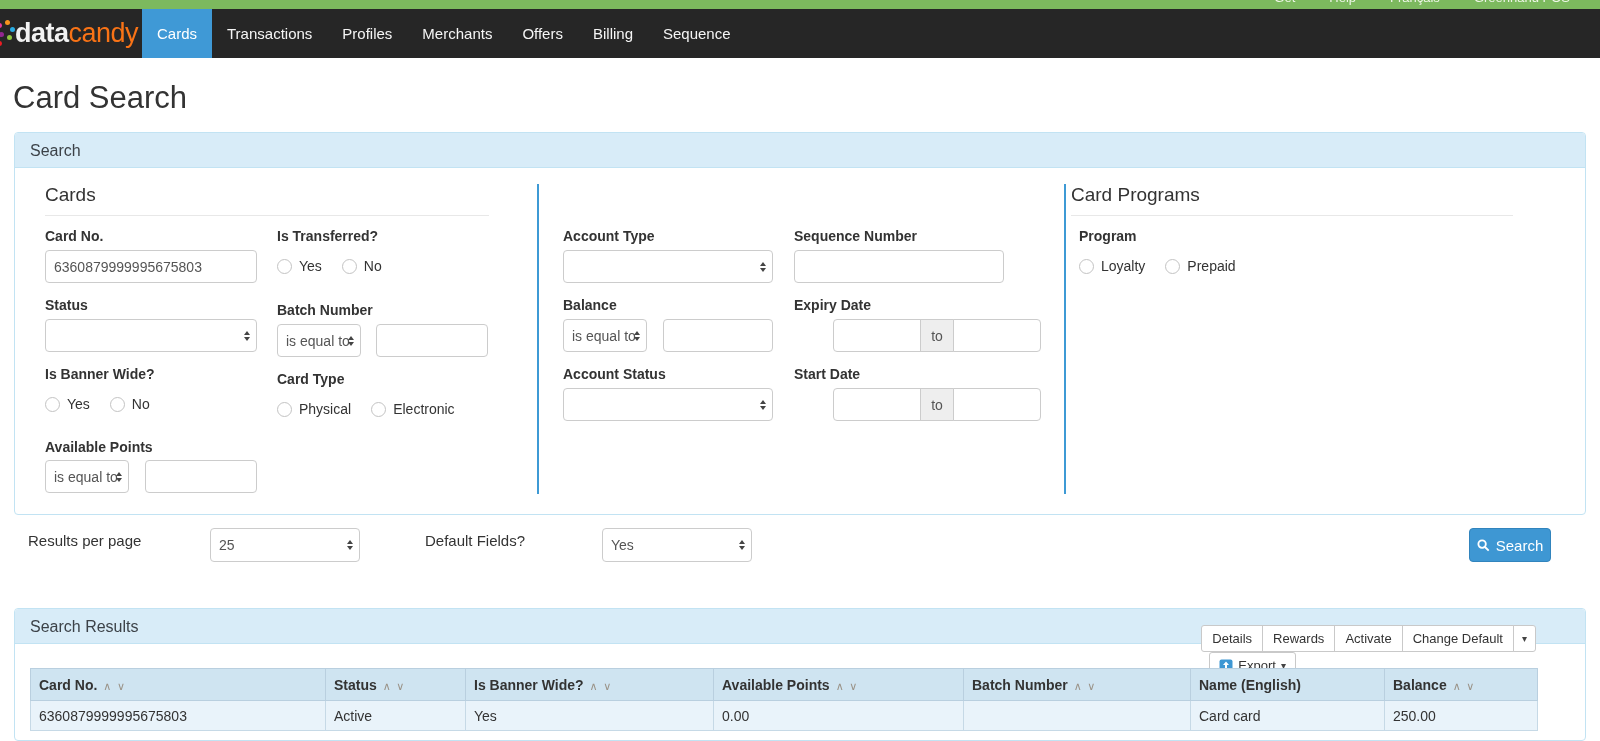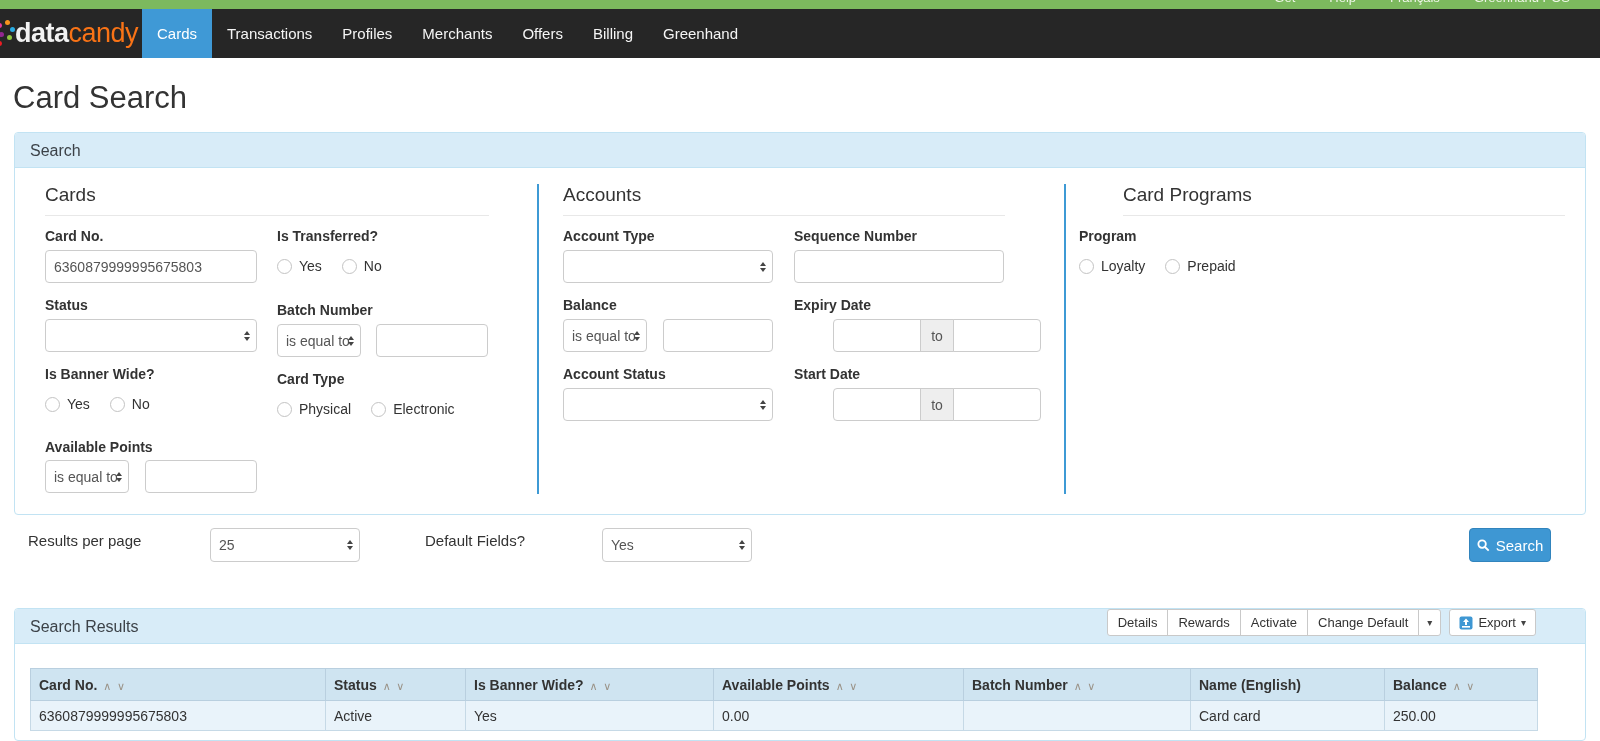--- a/index.html
+++ b/index.html
@@ -68,21 +68,21 @@
   
   .ctrl-label { position:absolute; font-size:15px; color:#333; }
   .search-btn { position:absolute; left:1469px; top:470px; width:82px; height:34px; background:#3e97d3;
                 border:1px solid #3184bd; border-radius:4px; color:#fff; font-size:15px;
                 font-family:"Liberation Sans", sans-serif; display:flex; align-items:center; justify-content:center;
                 gap:6px; cursor:pointer; }
 
   
   .results-panel { left:14px; top:550px; width:1572px; height:133px; overflow:hidden; }
   .results-heading { padding-left:15px; }
-  .toolbar { position:absolute; right:49px; top:0; display:flex; align-items:flex-start; }
+  .toolbar { position:absolute; right:49px; top:16px; display:flex; align-items:flex-start;flex-direction:column; }
   .btn-group { display:flex; }
   .tbtn { height:27px; padding:0 10px; background:#fff; border:1px solid #c9c9c9; font-size:13px; color:#333;
           font-family:"Liberation Sans", sans-serif; margin-left:-1px; cursor:pointer; line-height:25px; }
   .tbtn.first { border-radius:3px 0 0 3px; margin-left:0; }
   .tbtn.caret-btn { border-radius:0 3px 3px 0; padding:0 8px; font-size:10px; color:#444; }
   .export-btn { height:27px; margin-left:8px; padding:0 9px; background:#fff; border:1px solid #c9c9c9;
                 border-radius:3px; font-size:13px; color:#333; font-family:"Liberation Sans", sans-serif;
                 display:flex; align-items:center; gap:5px; cursor:pointer; }
   .export-btn .caret { font-size:10px; color:#444; }
 
@@ -121,21 +121,21 @@
       </span>
       <span class="logo-text"><span class="p1">data</span><span class="p2">candy</span></span>
     </div>
     <div class="nav-items">
       <div class="nav-item active">Cards</div>
       <div class="nav-item">Transactions</div>
       <div class="nav-item">Profiles</div>
       <div class="nav-item">Merchants</div>
       <div class="nav-item">Offers</div>
       <div class="nav-item">Billing</div>
-      <div class="nav-item">Greenhand</div>
+      <div class="nav-item">Sequence</div>
     </div>
   </div>
 
   <div class="main">
     <h1 class="page-title">Card Search</h1>
 
     <div class="panel search-panel">
       <div class="panel-heading">Search</div>
       <div class="search-body">
 
@@ -195,21 +195,20 @@
           <span>is equal to</span>
           <span class="arrows">
               <i class="tri-up"></i>
               <i class="tri-dn"></i>
             </span>
         </div>
         <input class="tinput" style="left: 130px; top: 292px; width: 112px;" value="">
 
         <div class="vdivider" style="left:522px"></div>
 
-        <h2 class="section-h" style="left:548px;top:16px;width:442px">Accounts</h2>
 
         <div class="flabel" style="left:548px;top:60px">Account Type</div>
         <div class="fselect" style="left:548px;top:82px;width:210px">
           <span></span>
           <span class="arrows">
               <i class="tri-up"></i>
               <i class="tri-dn"></i>
             </span>
         </div>
 
@@ -244,21 +243,21 @@
 
         <div class="flabel" style="left:779px;top:198px">Start Date</div>
         <div class="dgroup" style="left:779px;top:220px">
           <input class="din first" style="">
           <span class="addon">to</span>
           <input class="din last" style="">
         </div>
 
         <div class="vdivider" style="left:1049px"></div>
 
-        <h2 class="section-h" style="left:1108px;top:16px;width:442px">Card Programs</h2>
+        <h2 class="section-h" style="left:1056px;top:16px;width:442px">Card Programs</h2>
 
         <div class="flabel" style="left:1064px;top:60px">Program</div>
         <div class="radio-row" style="left:1064px;top:90px">
           <span class="radio"></span>
           <span>Loyalty</span>
           <span class="radio-gap"></span>
           <span class="radio"></span>
           <span>Prepaid</span>
         </div>
 

